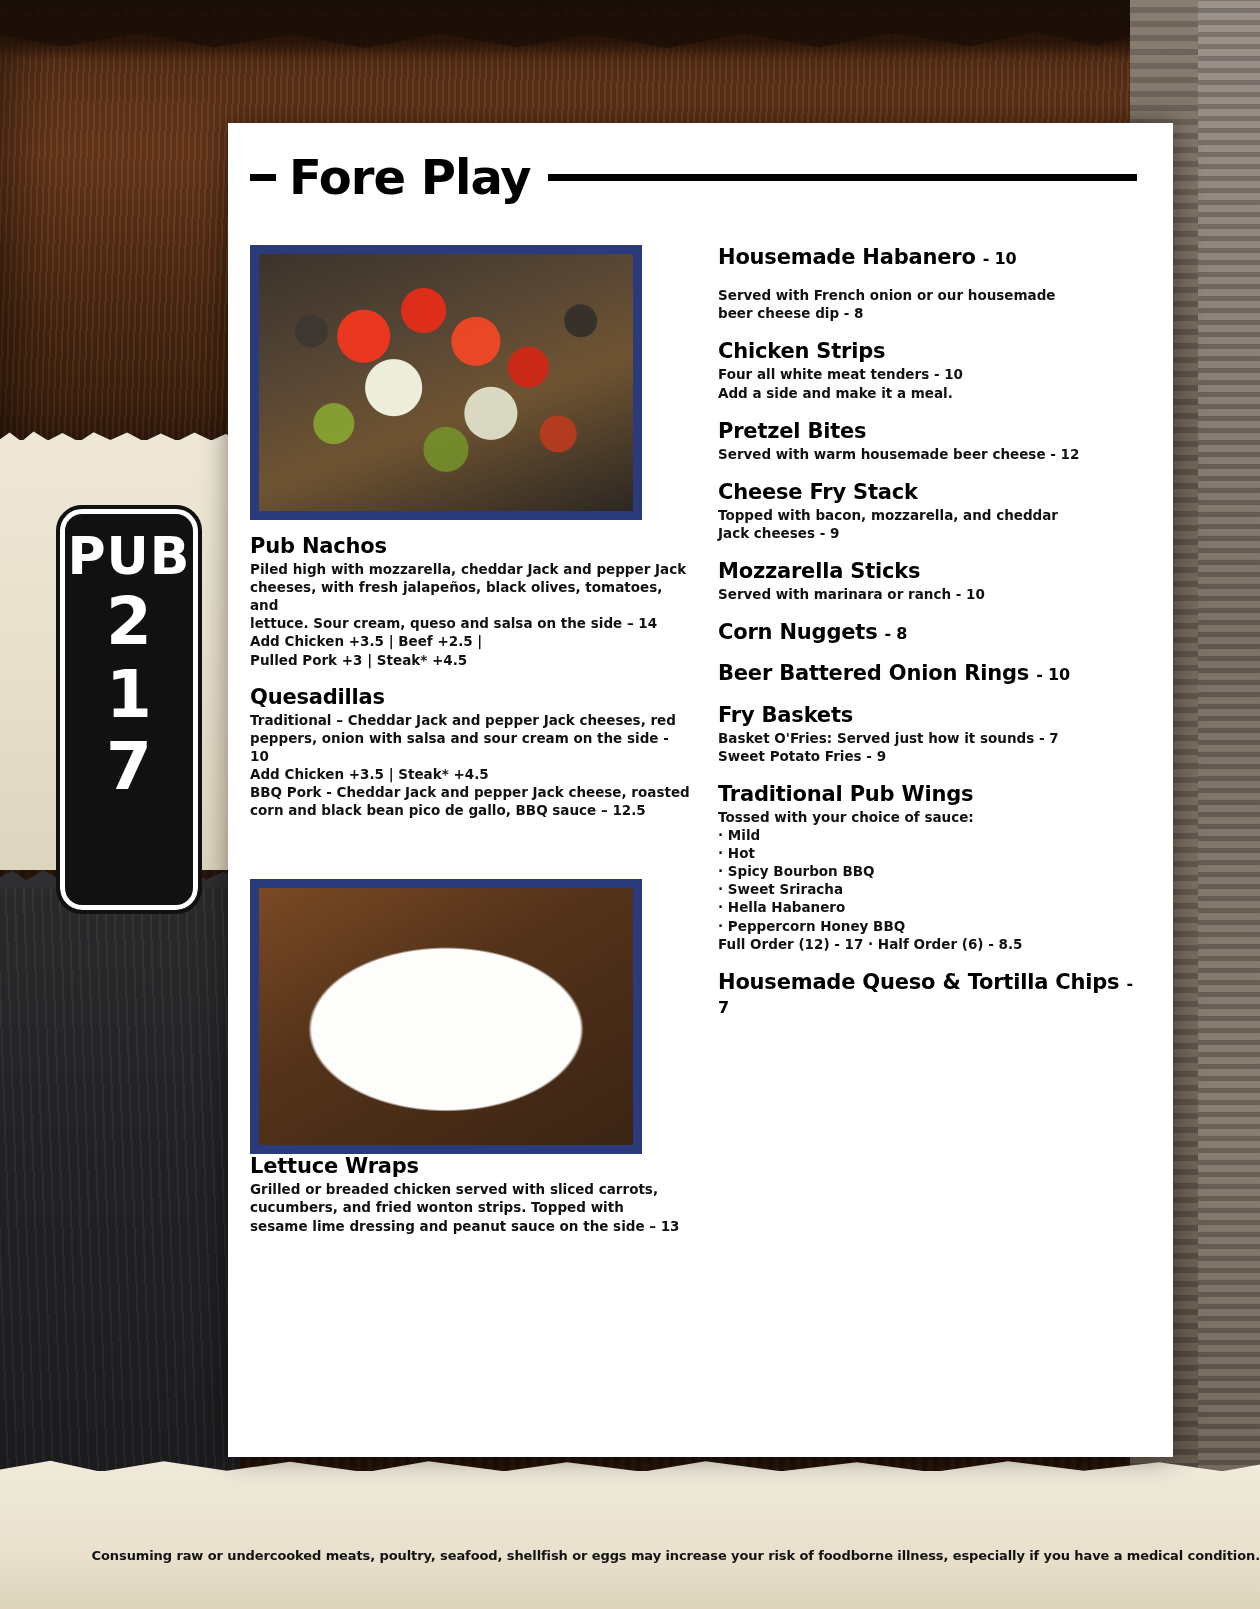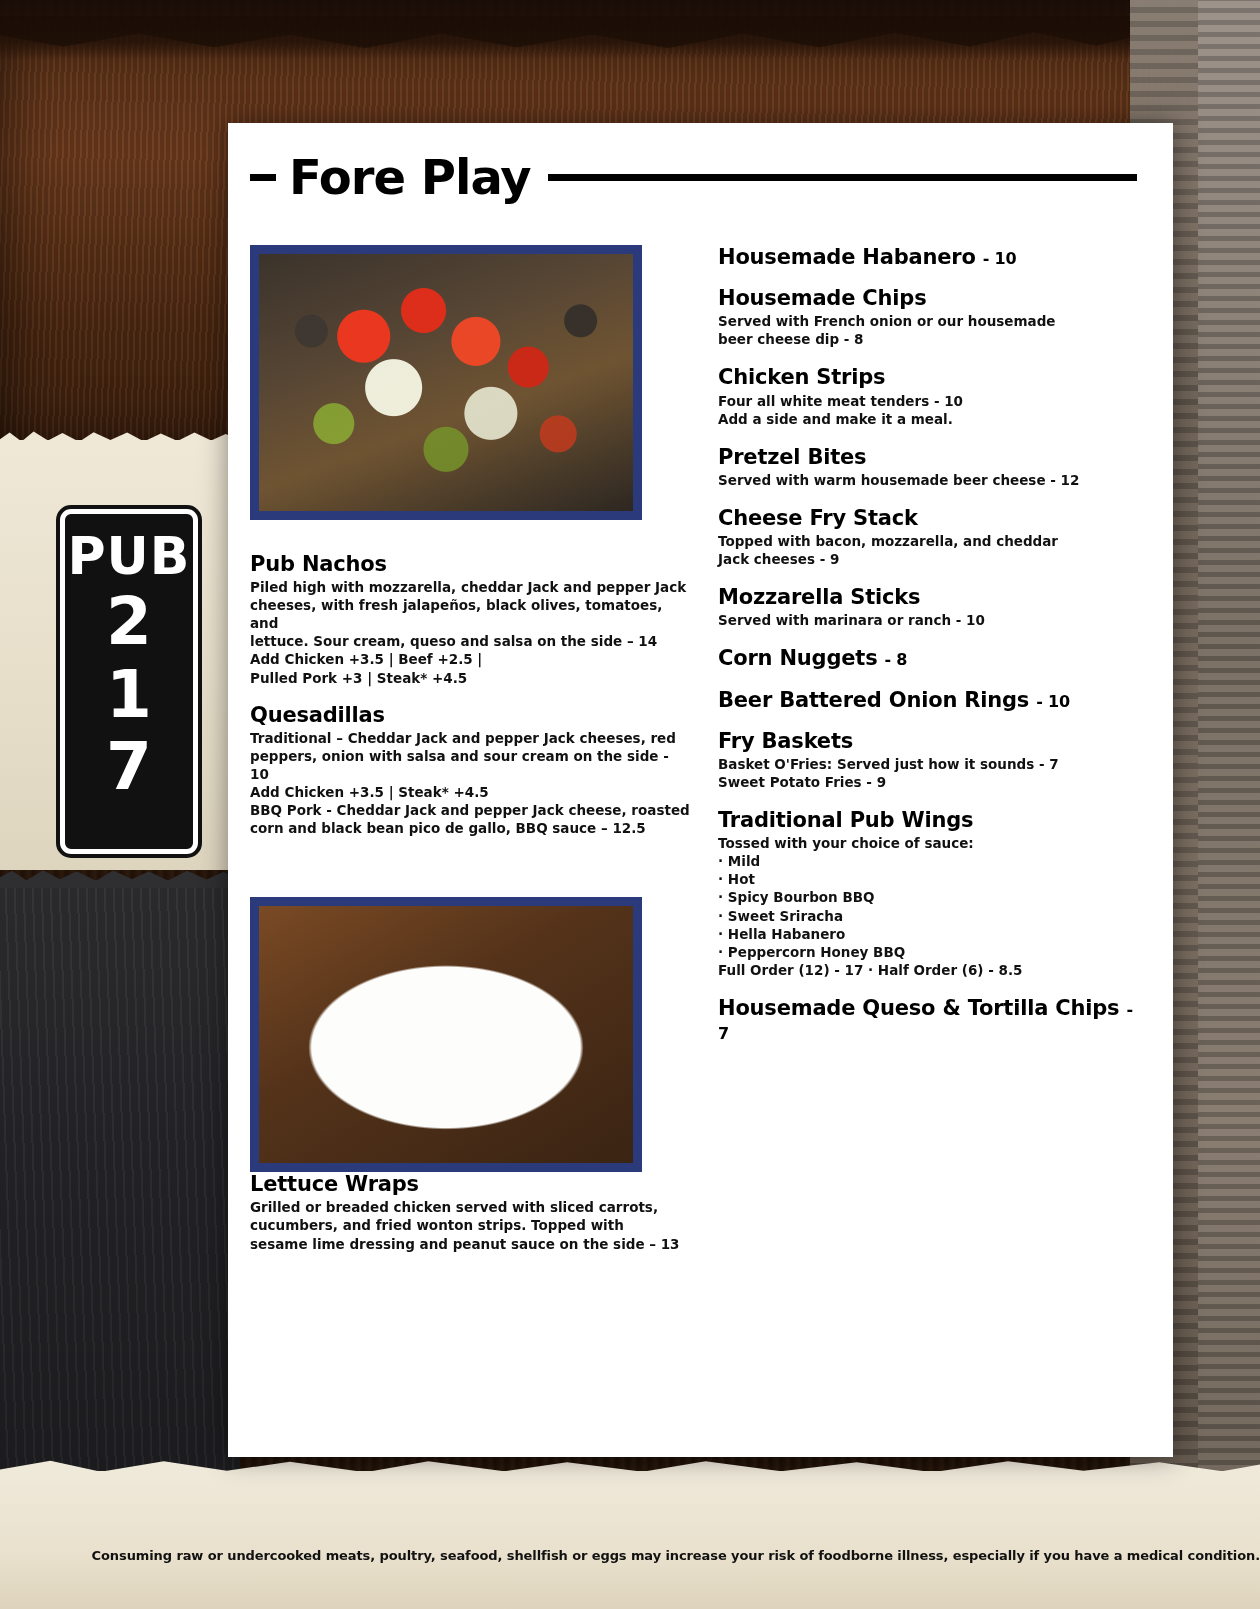--- a/index.html
+++ b/index.html
@@ -104,25 +104,25 @@
     background: #efe9da;
     clip-path: polygon(0% 60%, 4% 24%, 8% 70%, 13% 26%, 18% 66%, 23% 28%, 29% 72%, 34% 26%, 40% 68%, 45% 30%, 51% 70%, 56% 26%, 62% 68%, 68% 30%, 74% 72%, 80% 26%, 86% 66%, 92% 30%, 97% 68%, 100% 40%, 100% 100%, 0% 100%);
   }
 
   
   .logo-box {
     position: absolute;
     left: 60px;
     top: 509px;
     width: 138px;
-    height: 345px;
+    height: 401px;
     background: #111;
     border: 5px solid #fff;
     outline: 4px solid #111;
-    border-radius: 11px;
+    border-radius: 22px;
     display: flex;
     flex-direction: column;
     align-items: center;
     justify-content: flex-start;
     padding-top: 16px;
     box-sizing: border-box;
   }
   .logo-pub {
     color: #fff;
     font-family: "DejaVu Sans", sans-serif;
@@ -247,21 +247,21 @@
     font-family: "DejaVu Sans", sans-serif;
     font-weight: bold;
     font-size: 13.5px;
     color: #111;
     line-height: 1.34;
     margin-top: 2px;
     white-space: pre-line;
   }
   .photo-caption-item { margin-top: 0; }
 
-  .left-block { margin-top: 32px; }
+  .left-block { margin-top: 14px; }
   .photo2-wrap { margin-top: 60px; }
 
   .right-item { margin-top: 17px; }
   .right-item:first-child { margin-top: 0; }
 
   
   .disclaimer {
     position: absolute;
     left: 0; bottom: 46px;
     width: 1260px;
@@ -349,24 +349,20 @@
 
       <div class="right-item">
         <div class="item-name">
           <span>Housemade Habanero</span>
           <span class="price">- 10</span>
         </div>
       </div>
 
 
       <div class="right-item">
-        <div class="item-name">
-          <span>Housemade Chips</span>
-          <span class="price"></span>
-        </div>
         <div class="item-desc">Served with French onion or our housemade
 beer cheese dip - 8</div>
       </div>
 
       <div class="right-item">
         <div class="item-name">
           <span>Chicken Strips</span>
           <span class="price"></span>
         </div>
         <div class="item-desc">Four all white meat tenders - 10

